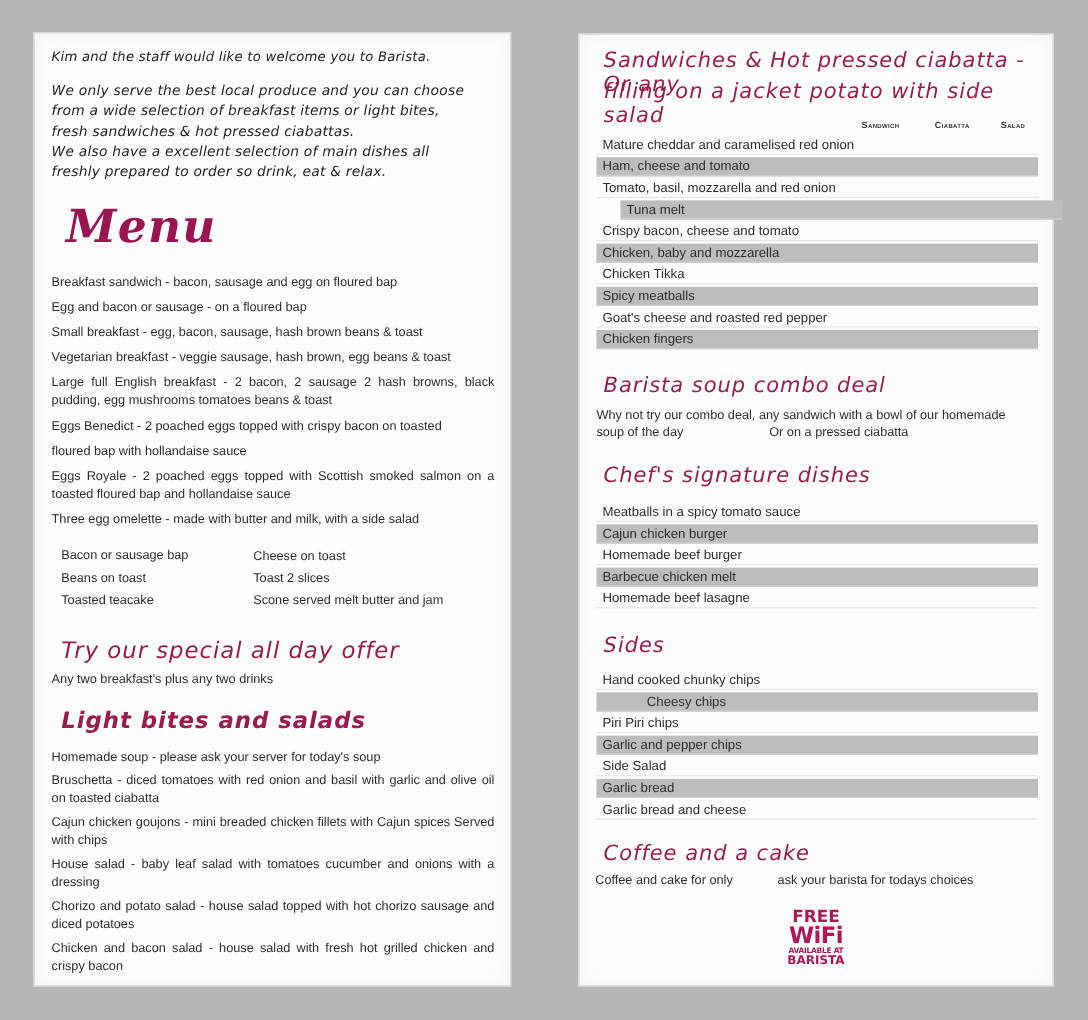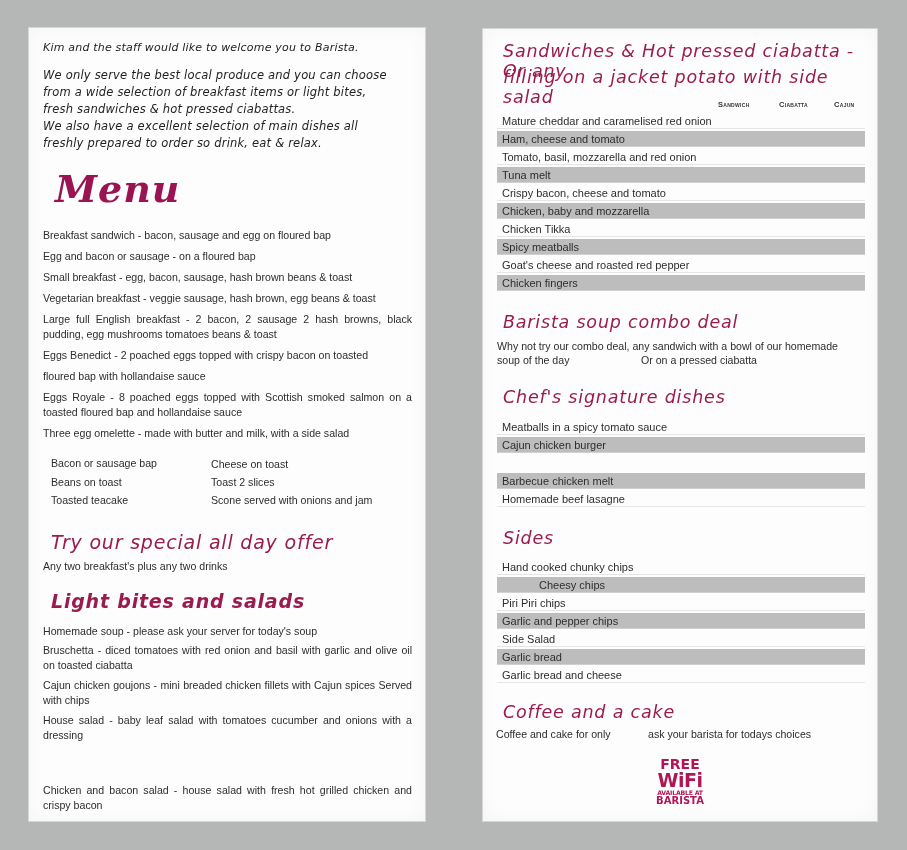--- a/index.html
+++ b/index.html
@@ -35,69 +35,71 @@
 
   <div class="abs menu-title" style="left:26px;top:138px;">Menu</div>
 
   <div class="abs item" style="left:14px;top:200px;width:370px;">Breakfast sandwich - bacon, sausage and egg on floured bap</div>
   <div class="abs item" style="left:14px;top:221px;width:370px;">Egg and bacon or sausage - on a floured bap</div>
   <div class="abs item" style="left:14px;top:242px;width:370px;">Small breakfast - egg, bacon, sausage, hash brown beans &amp; toast</div>
   <div class="abs item" style="left:14px;top:263px;width:370px;">Vegetarian breakfast - veggie sausage, hash brown, egg beans &amp; toast</div>
   <div class="abs item just" style="left:14px;top:284px;width:369px;">Large full English breakfast - 2 bacon, 2 sausage 2 hash browns, black pudding, egg mushrooms tomatoes beans &amp; toast</div>
   <div class="abs item just" style="left:14px;top:320px;width:369px;">Eggs Benedict - 2 poached eggs topped with crispy bacon on toasted</div>
   <div class="abs item" style="left:14px;top:341px;width:370px;">floured bap with hollandaise sauce</div>
-  <div class="abs item just" style="left:14px;top:362px;width:369px;">Eggs Royale - 8 poached eggs topped with Scottish smoked salmon on a toasted floured bap and hollandaise sauce</div>
+  <div class="abs item just" style="left:14px;top:362px;width:369px;">Eggs Royale - 2 poached eggs topped with Scottish smoked salmon on a toasted floured bap and hollandaise sauce</div>
   <div class="abs item" style="left:14px;top:398px;width:370px;">Three egg omelette - made with butter and milk, with a side salad</div>
 
   <div class="abs item" style="left:22px;top:428px;">Bacon or sausage bap</div>
   <div class="abs item" style="left:22px;top:447px;">Beans on toast</div>
   <div class="abs item" style="left:22px;top:465px;">Toasted teacake</div>
   <div class="abs item" style="left:182px;top:429px;">Cheese on toast</div>
   <div class="abs item" style="left:182px;top:447px;">Toast 2 slices</div>
-  <div class="abs item" style="left:182px;top:465px;">Scone served with onions and jam</div>
+  <div class="abs item" style="left:182px;top:465px;">Scone served melt butter and jam</div>
 
   <div class="abs heading" style="left:22px;top:503px;">Try our special all day offer</div>
   <div class="abs item" style="left:14px;top:531px;">Any two breakfast's plus any two drinks</div>
 
   <div class="abs heading" style="left:22px;top:562px;font-weight:bold;">Light bites and salads</div>
 
   <div class="abs item" style="left:14px;top:596px;width:370px;">Homemade soup - please ask your server for today's soup</div>
   <div class="abs item just" style="left:14px;top:615px;width:369px;">Bruschetta - diced tomatoes with red onion and basil with garlic and olive oil on toasted ciabatta</div>
   <div class="abs item just" style="left:14px;top:650px;width:369px;">Cajun chicken goujons - mini breaded chicken fillets with Cajun spices Served with chips</div>
   <div class="abs item just" style="left:14px;top:685px;width:369px;">House salad - baby leaf salad with tomatoes cucumber and onions with a dressing</div>
+  <div class="abs item just" style="left:14px;top:720px;width:369px;">Chorizo and potato salad - house salad topped with hot chorizo sausage and diced potatoes</div>
   <div class="abs item just" style="left:14px;top:755px;width:369px;">Chicken and bacon salad - house salad with fresh hot grilled chicken and crispy bacon</div>
 </div>
 
 <div id="right" class="panel">
   <div class="abs heading" style="left:20px;top:12px;font-size:17.5px;">Sandwiches &amp; Hot pressed ciabatta - Or any</div>
   <div class="abs heading" style="left:20px;top:38px;font-size:17.5px;">filling on a jacket potato with side salad</div>
 
   <div class="abs colhdr" style="left:235px;top:71px;">Sandwich</div>
   <div class="abs colhdr" style="left:296px;top:71px;">Ciabatta</div>
-  <div class="abs colhdr" style="left:351px;top:71px;">Cajun</div>
+  <div class="abs colhdr" style="left:351px;top:71px;">Salad</div>
 
   <div class="row" style="top:84px;">Mature cheddar and caramelised red onion</div>
   <div class="row shade" style="top:102px;">Ham, cheese and tomato</div>
   <div class="row" style="top:120px;">Tomato, basil, mozzarella and red onion</div>
-  <div class="row shade" style="top:138px;">Tuna melt</div>
+  <div class="row shade" style="top:138px;margin-left:20px;">Tuna melt</div>
   <div class="row" style="top:156px;">Crispy bacon, cheese and tomato</div>
   <div class="row shade" style="top:174px;">Chicken, baby and mozzarella</div>
   <div class="row" style="top:192px;">Chicken Tikka</div>
   <div class="row shade" style="top:210px;">Spicy meatballs</div>
   <div class="row" style="top:228px;">Goat's cheese and roasted red pepper</div>
   <div class="row shade" style="top:246px;">Chicken fingers</div>
 
   <div class="abs heading" style="left:20px;top:283px;font-size:17.5px;">Barista soup combo deal</div>
   <div class="abs item" style="left:14px;top:310px;">Why not try our combo deal, any sandwich with a bowl of our homemade</div>
   <div class="abs item" style="left:14px;top:324px;">soup of the day</div>
   <div class="abs item" style="left:158px;top:324px;">Or on a pressed ciabatta</div>
 
   <div class="abs heading" style="left:20px;top:358px;font-size:17.5px;">Chef's signature dishes</div>
   <div class="row" style="top:390px;">Meatballs in a spicy tomato sauce</div>
   <div class="row shade" style="top:408px;">Cajun chicken burger</div>
+  <div class="row" style="top:426px;">Homemade beef burger</div>
   <div class="row shade" style="top:444px;">Barbecue chicken melt</div>
   <div class="row" style="top:462px;">Homemade beef lasagne</div>
 
   <div class="abs heading" style="left:20px;top:499px;font-size:17.5px;">Sides</div>
   <div class="row" style="top:530px;">Hand cooked chunky chips</div>
   <div class="row shade" style="top:548px;padding-left:42px;">Cheesy chips</div>
   <div class="row" style="top:566px;">Piri Piri chips</div>
   <div class="row shade" style="top:584px;">Garlic and pepper chips</div>
   <div class="row" style="top:602px;">Side Salad</div>
   <div class="row shade" style="top:620px;">Garlic bread</div>

